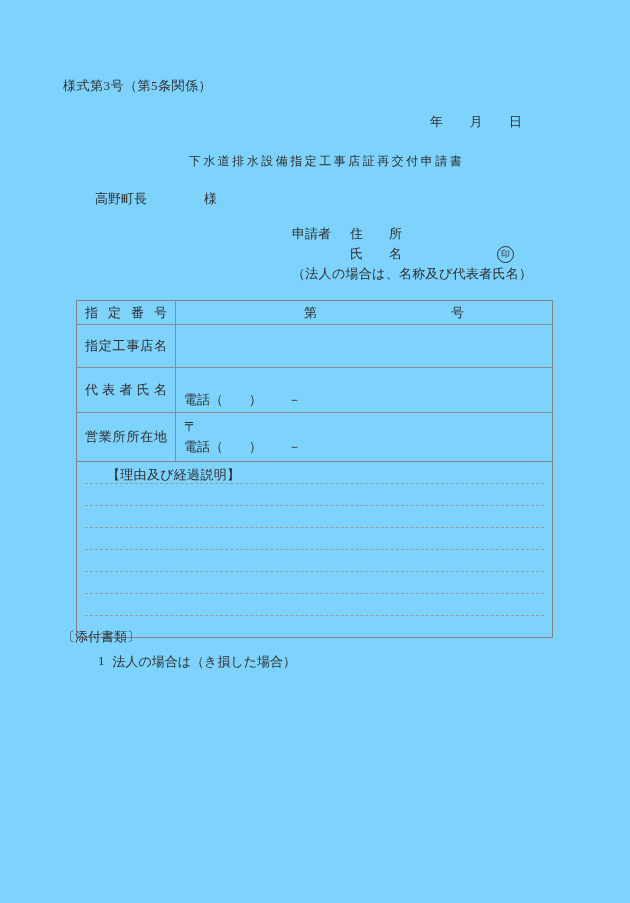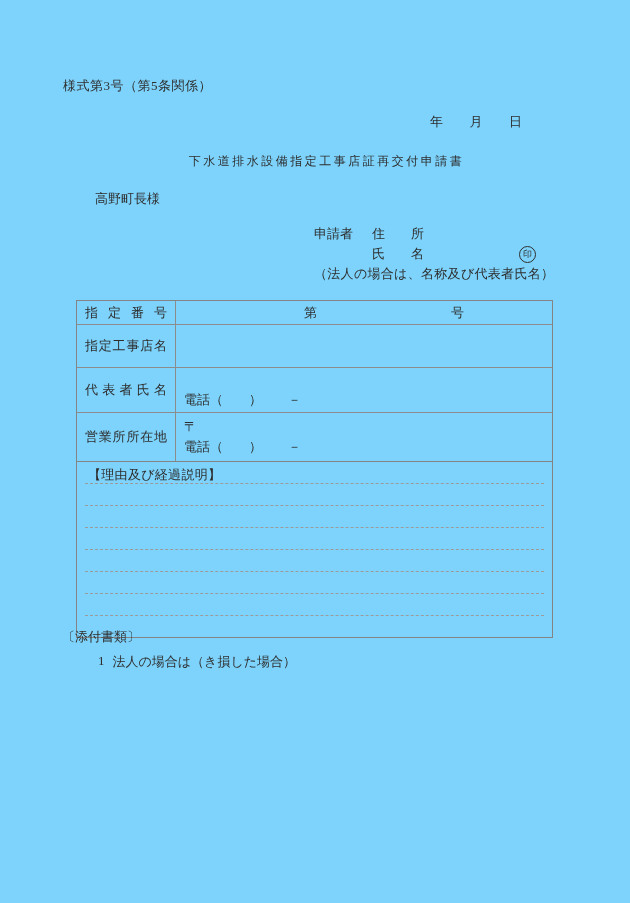--- a/index.html
+++ b/index.html
@@ -27,24 +27,24 @@
   
   .doc-title {
     position: absolute; left: 0; top: 153px; width: 630px;
     padding-left: 23px;
     text-align: center;
     font-size: 12px; font-weight: normal;
     letter-spacing: 2.5px;
   }
 
   
-  .addressee { position: absolute; left: 95px; top: 190px; display: flex; }
-
-  
-  .applicant { position: absolute; left: 314px; top: 224px; width: 232px; line-height: 20px; }
+  .addressee { position: absolute; left: 95px; top: 190px; display: flex; gap: 57px; }
+
+  
+  .applicant { position: absolute; left: 292px; top: 224px; width: 232px; line-height: 20px; }
   .app-line1 { display: flex; }
   .app-label { width: 58px; }
   .spread { display: inline-flex; justify-content: space-between; }
   .w52 { width: 52px; }
   .app-line2 { display: flex; align-items: center; margin-left: 58px; }
   .seal {
     margin-left: auto; margin-right: 10px;
     width: 17px; height: 17px;
     border: 1px solid #2e2e2e; border-radius: 50%;
     font-size: 9px; line-height: 15px; text-align: center;
@@ -77,21 +77,21 @@
   .rep-value { display: flex; flex-direction: column; justify-content: flex-end; padding: 0 8px 3px; }
   .office-value { display: flex; flex-direction: column; justify-content: center; padding: 0 8px; line-height: 20px; }
 
   
   .reason-box {
     position: relative;
     margin-top: -1px;
     border: 1px solid #848484;
     height: 177px;
   }
-  .reason-label { position: absolute; top: 4px; left: 11px; letter-spacing: 0.3px; }
+  .reason-label { position: absolute; top: 4px; left: 30px; letter-spacing: 0.3px; }
   .ruled-lines { padding: 0 8px; }
   .ruled-line { height: 22px; border-bottom: 1px dashed #9b9b9b; }
 
   
   .attachments { position: absolute; left: 62px; top: 628px; }
   .att-item { margin-top: 7px; margin-left: 36px; display: flex; gap: 8px; }
 </style>
 </head>
 <body>
 

